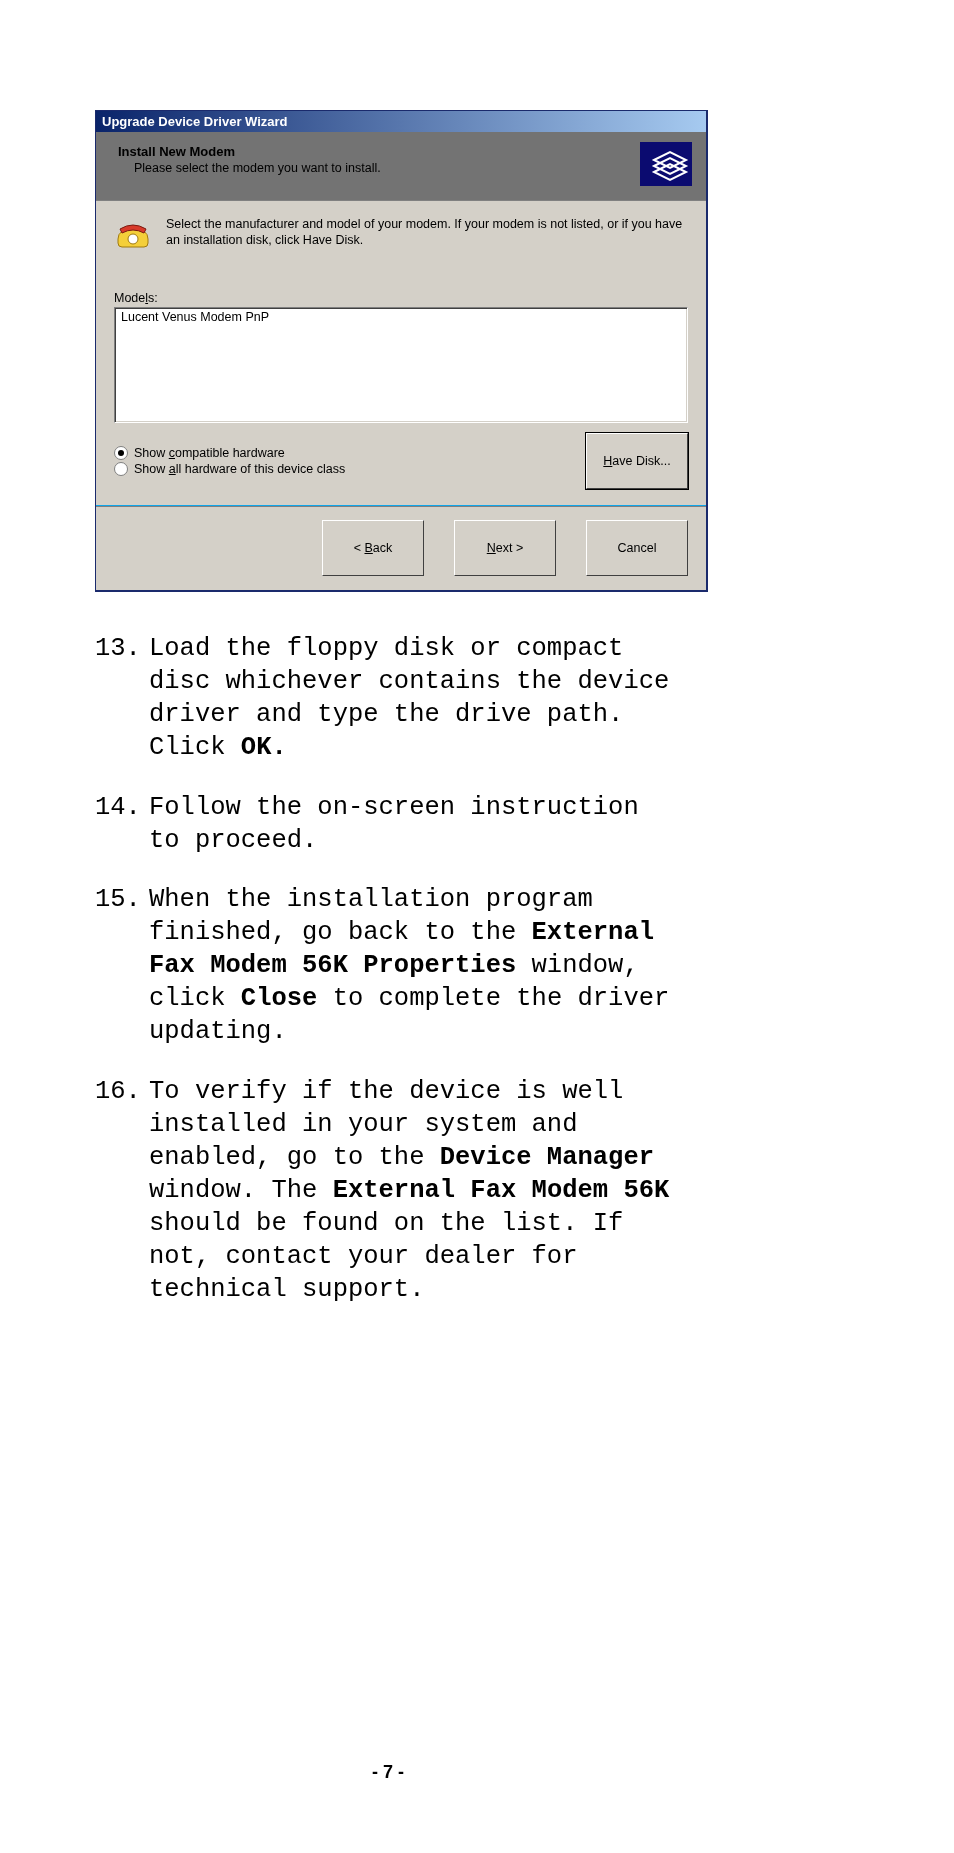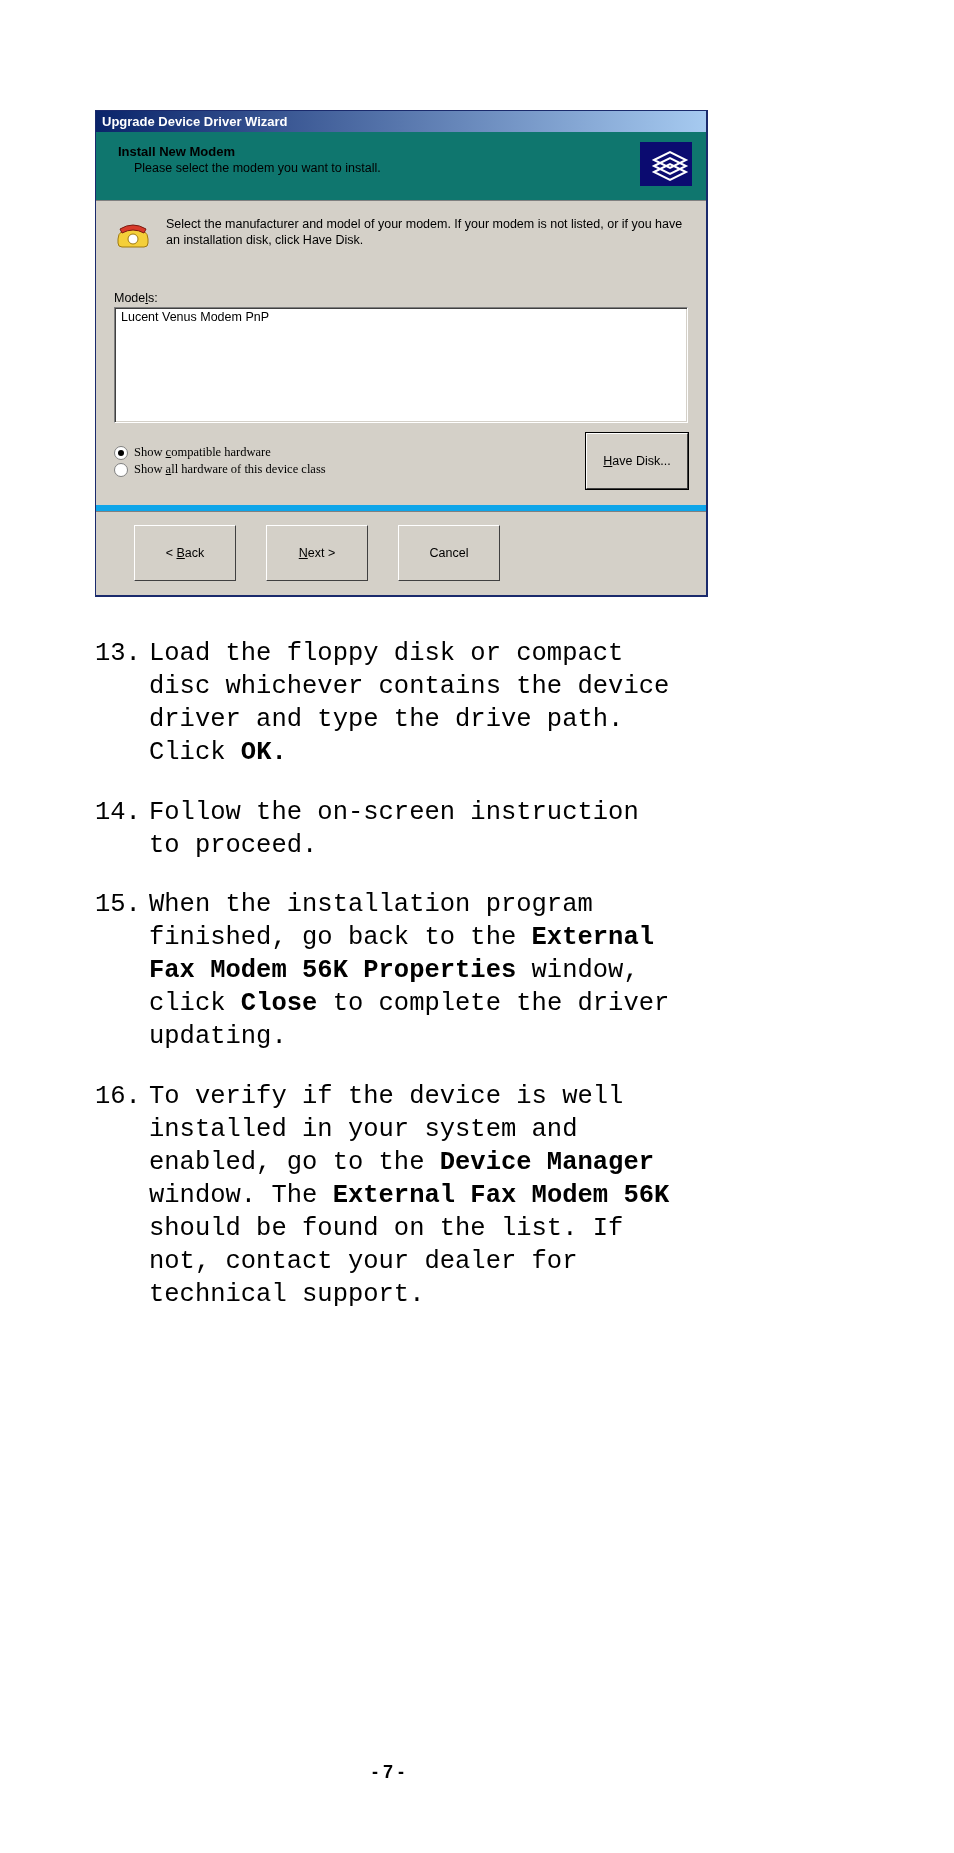--- a/index.html
+++ b/index.html
@@ -30,21 +30,21 @@
     color: #000;
   }
   .titlebar {
     background: linear-gradient(to right, #0a246a, #a6caf0);
     color: #fff;
     font-weight: bold;
     padding: 3px 6px;
     font-size: 13px;
   }
   .header-area {
-    background: #0f766e;
+    background: #737373;
     border-bottom: 1px solid #808080;
     display: flex;
     justify-content: space-between;
     align-items: flex-start;
     padding: 10px 14px 14px 22px;
   }
   .header-text {
     padding-top: 2px;
   }
   .header-title {
@@ -103,21 +103,20 @@
     align-items: center;
   }
   .radio-group {
     font-size: 12.5px;
   }
   .radio-line {
     display: flex;
     align-items: center;
     gap: 6px;
     margin: 2px 0;
-    font-family: Liberation Serif, serif;
   }
   .radio {
     width: 12px; height: 12px; border-radius: 50%;
     background: #fff;
     border: 1px solid #808080;
     display: inline-flex; align-items: center; justify-content: center;
   }
   .radio.selected::after {
     content: ""; width: 6px; height:6px; border-radius:50%; background:#000;
   }
@@ -135,24 +134,24 @@
     width: 100px;
     margin-left: 20px;
   }
   .btn.default {
     outline: 1px solid #000;
   }
   .btn .ul { text-decoration: underline; }
 
   .footer-area {
     display: flex;
-    justify-content: flex-start;
+    justify-content: flex-end;
     gap: 10px;
     padding: 14px 18px;
-    border-top: 6px solid #0ea5e9;
+    border-top: 1px solid #0ea5e9;
     box-shadow: inset 0 1px 0 #808080;
   }
 
   
   .instructions {
     font-family: "Courier New", Courier, monospace;
     font-size: 25.5px;
     line-height: 1.3;
     max-width: 640px;
   }

